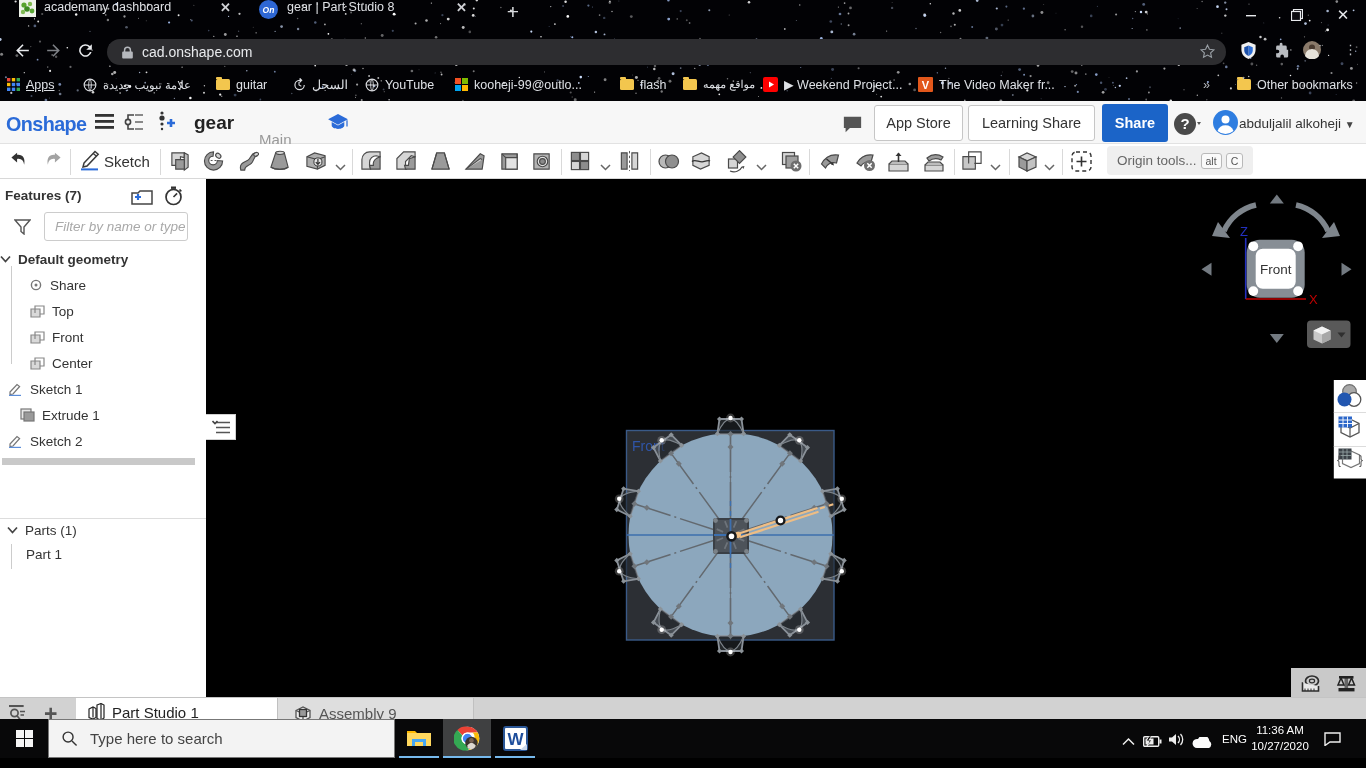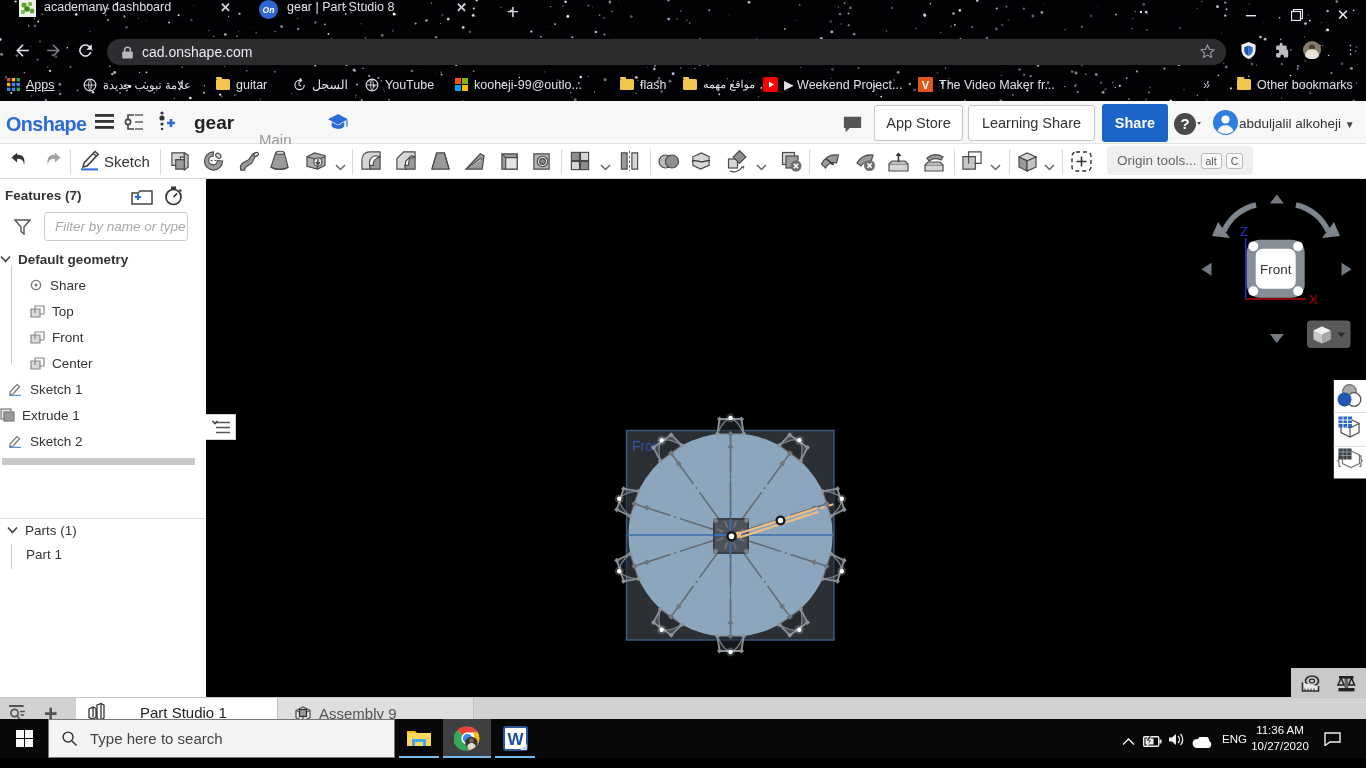--- a/index.html
+++ b/index.html
@@ -56,21 +56,21 @@
       border-radius:3px; color:#a9a9a9; font-style:italic; font-size:13.5px; line-height:27px; padding-left:10px; }
   .trow { position:absolute; left:0; width:206px; height:26px; display:flex; align-items:center; font-size:13.5px; color:#333; }
   #hscroll { position:absolute; left:2px; top:279px; width:193px; height:7px; background:#c9c9c9; }
   #pdivider { position:absolute; left:0; top:339px; width:206px; height:1px; background:#ddd; }
   #rollup { position:absolute; left:206px; top:235px; width:30px; height:26px; background:#fff;
       border:1px solid #d0d0d0; border-left:none; display:flex; align-items:center; justify-content:center; }
 
   
   #ostabs { left:0; top:697px; width:1366px; height:32px; background:#d2d2d2; border-top:1px solid #c4c4c4; }
   #tab-active { position:absolute; left:76px; top:0px; width:201px; height:31px; background:#fff;
-      border-bottom:3px solid #2458c3; display:flex; align-items:center; font-size:15px; color:#222;gap:28px; }
+      border-bottom:3px solid #2458c3; display:flex; align-items:center; font-size:15px; color:#222; }
   #tab-inactive { position:absolute; left:277px; top:0px; width:197px; height:31px; background:#dedede;
       border-left:1px solid #c0c0c0; border-right:1px solid #c0c0c0; display:flex; align-items:center; font-size:15px; color:#555; }
 
   
   #taskbar { left:0; top:719px; width:1366px; height:39px; background:#080809; color:#fff; }
   #tsearch { position:absolute; left:48px; top:0px; width:347px; height:39px; background:#f3f3f3;
       border:1px solid #777; display:flex; align-items:center; color:#444; font-size:15px; }
   .tbicon { position:absolute; top:0; width:48px; height:39px; display:flex; align-items:center; justify-content:center; }
   .runline { position:absolute; top:37px; height:2px; background:#76b9ed; }
   #clock { position:absolute; left:1249px; top:3px; width:62px; text-align:center; font-size:11.5px; line-height:16px; }
@@ -1205,21 +1205,21 @@
             </svg>
             <span>Center</span>
           </div>
           <div class="trow" style="top:197px; padding-left:8px;">
             <svg width="15" height="14" style="margin-right:7px;" viewBox="0 0 15 14">
               <path d="M2 10L9 2.5l2.6 2L5 12l-3 .6z" fill="none" stroke="#777" stroke-width="1.2"></path>
               <rect x="1" y="12.8" width="12" height="1.4" fill="#5b8dd9"></rect>
             </svg>
             <span>Sketch 1</span>
           </div>
-          <div class="trow" style="top:223px; padding-left:0;">
+          <div class="trow" style="top:223px; padding-left:20px;">
             <svg width="15" height="14" style="margin-right:7px;" viewBox="0 0 15 14">
               <rect x="1" y="1" width="10" height="10" fill="#e8e8e8" stroke="#777" stroke-width="1.2"></rect>
               <rect x="4" y="4" width="10" height="9" fill="#9a9a9a" stroke="#777" stroke-width="1.2"></rect>
             </svg>
             <span>Extrude 1</span>
           </div>
           <div class="trow" style="top:249px; padding-left:8px;">
             <svg width="15" height="14" style="margin-right:7px;" viewBox="0 0 15 14">
               <path d="M2 10L9 2.5l2.6 2L5 12l-3 .6z" fill="none" stroke="#777" stroke-width="1.2"></path>
               <rect x="1" y="12.8" width="12" height="1.4" fill="#5b8dd9"></rect>

